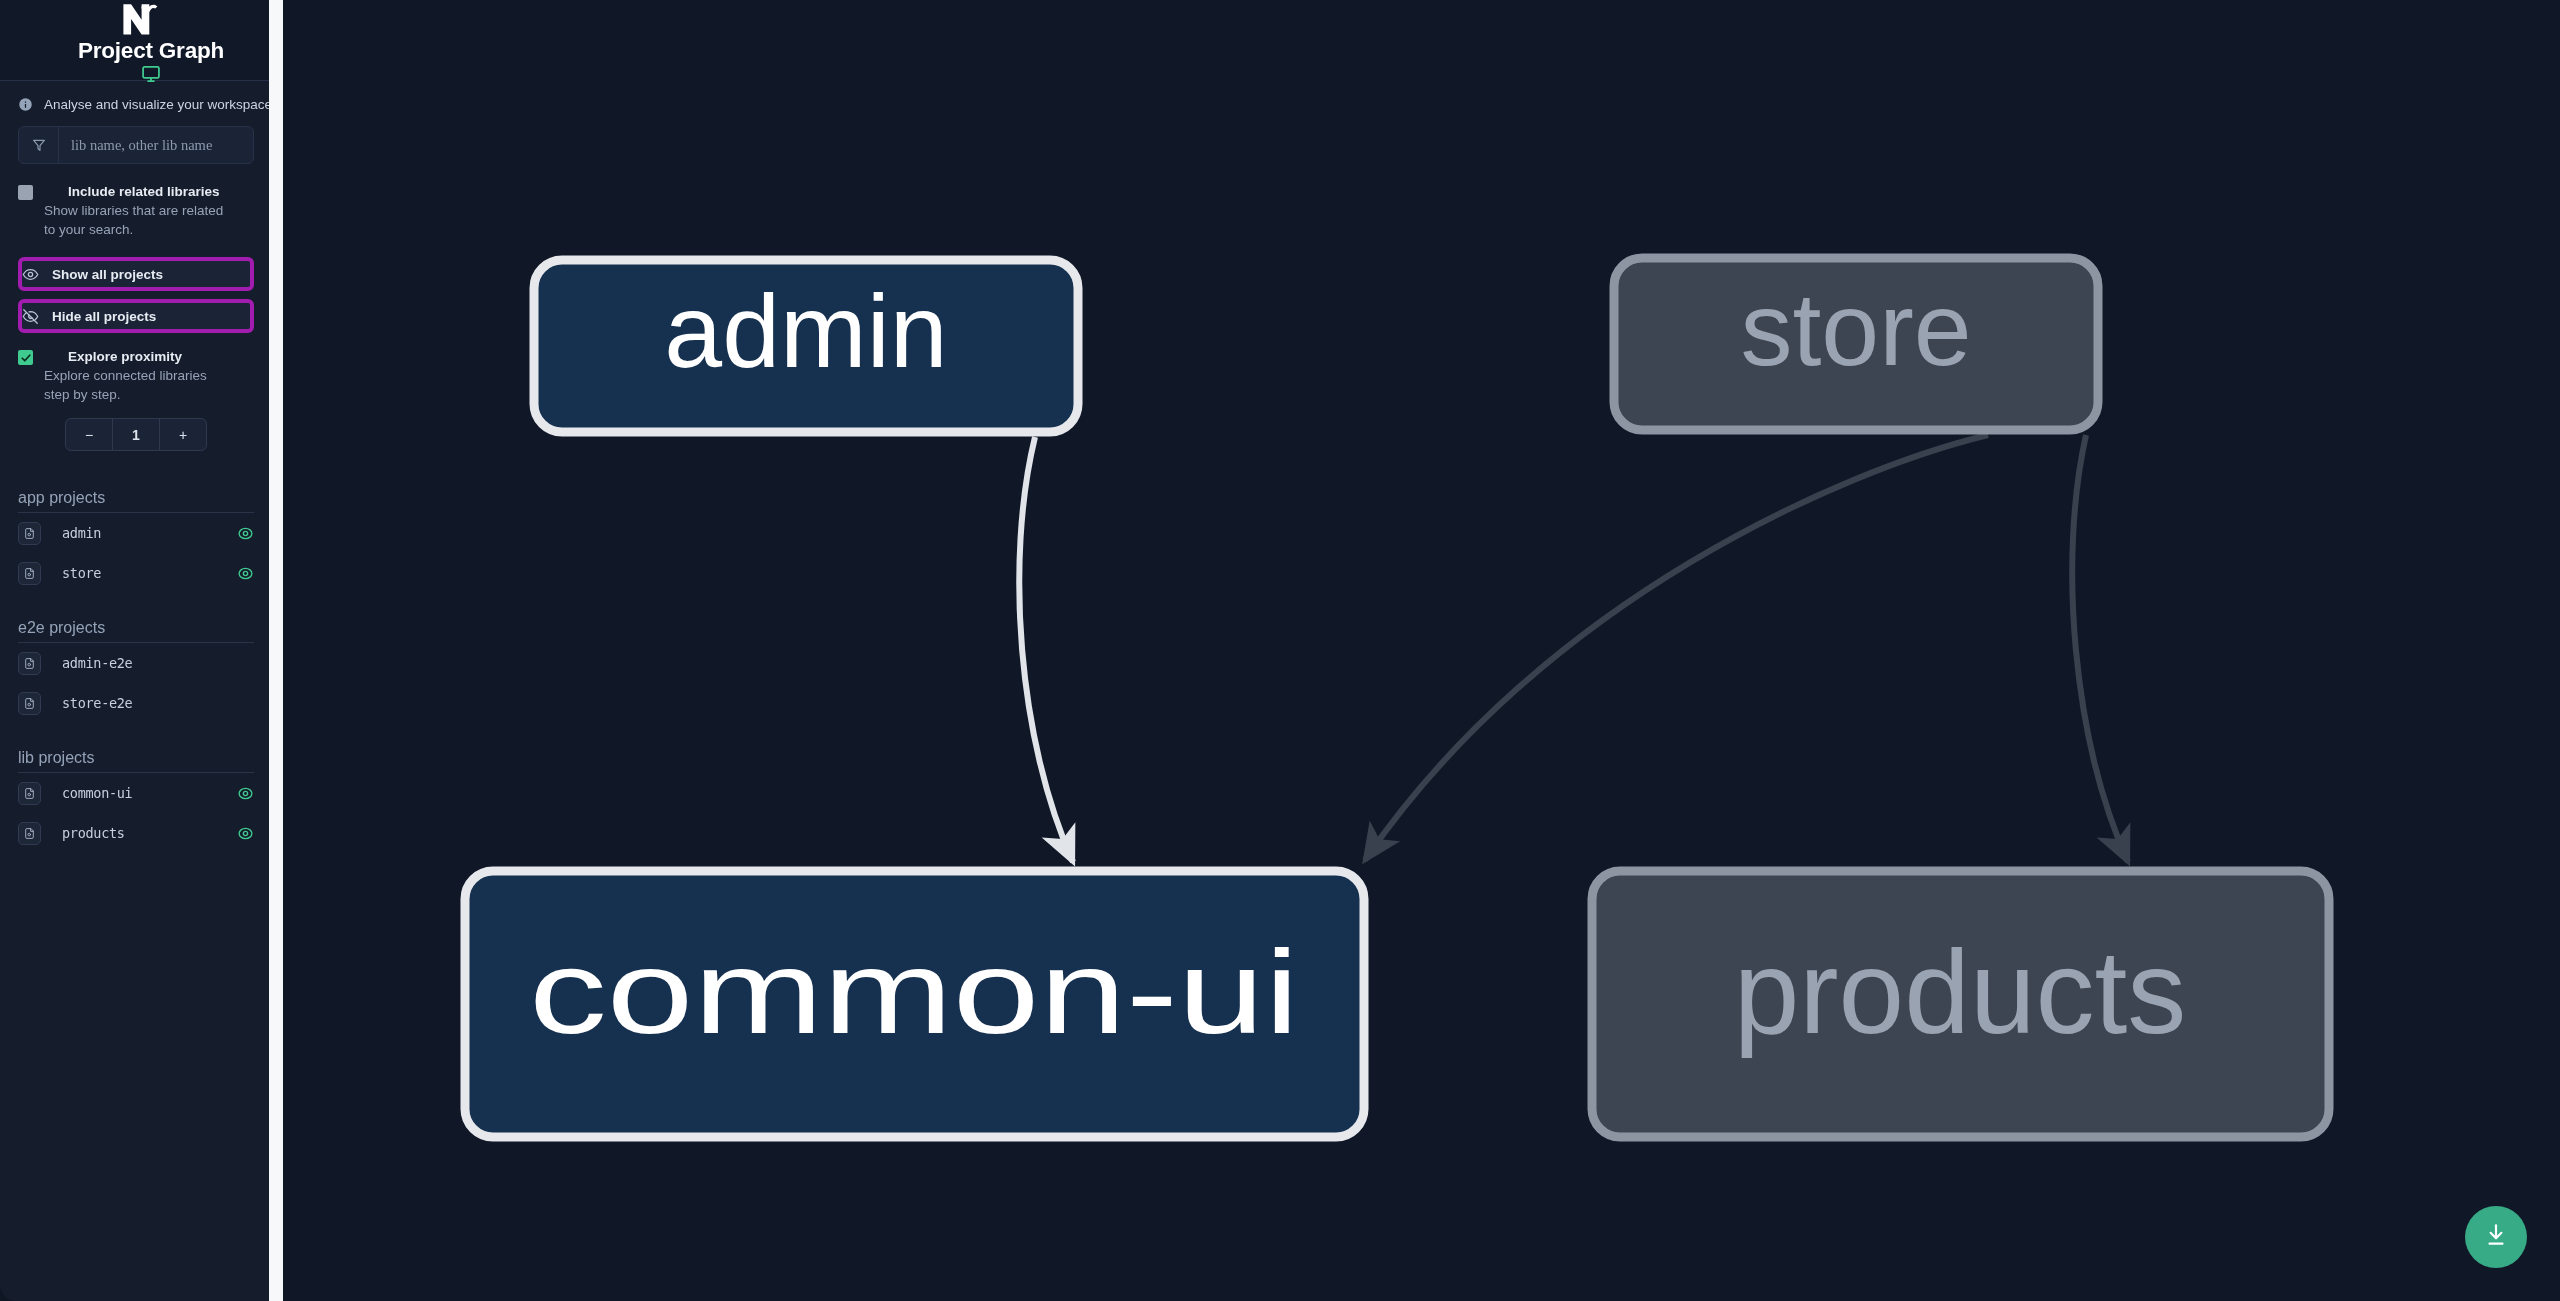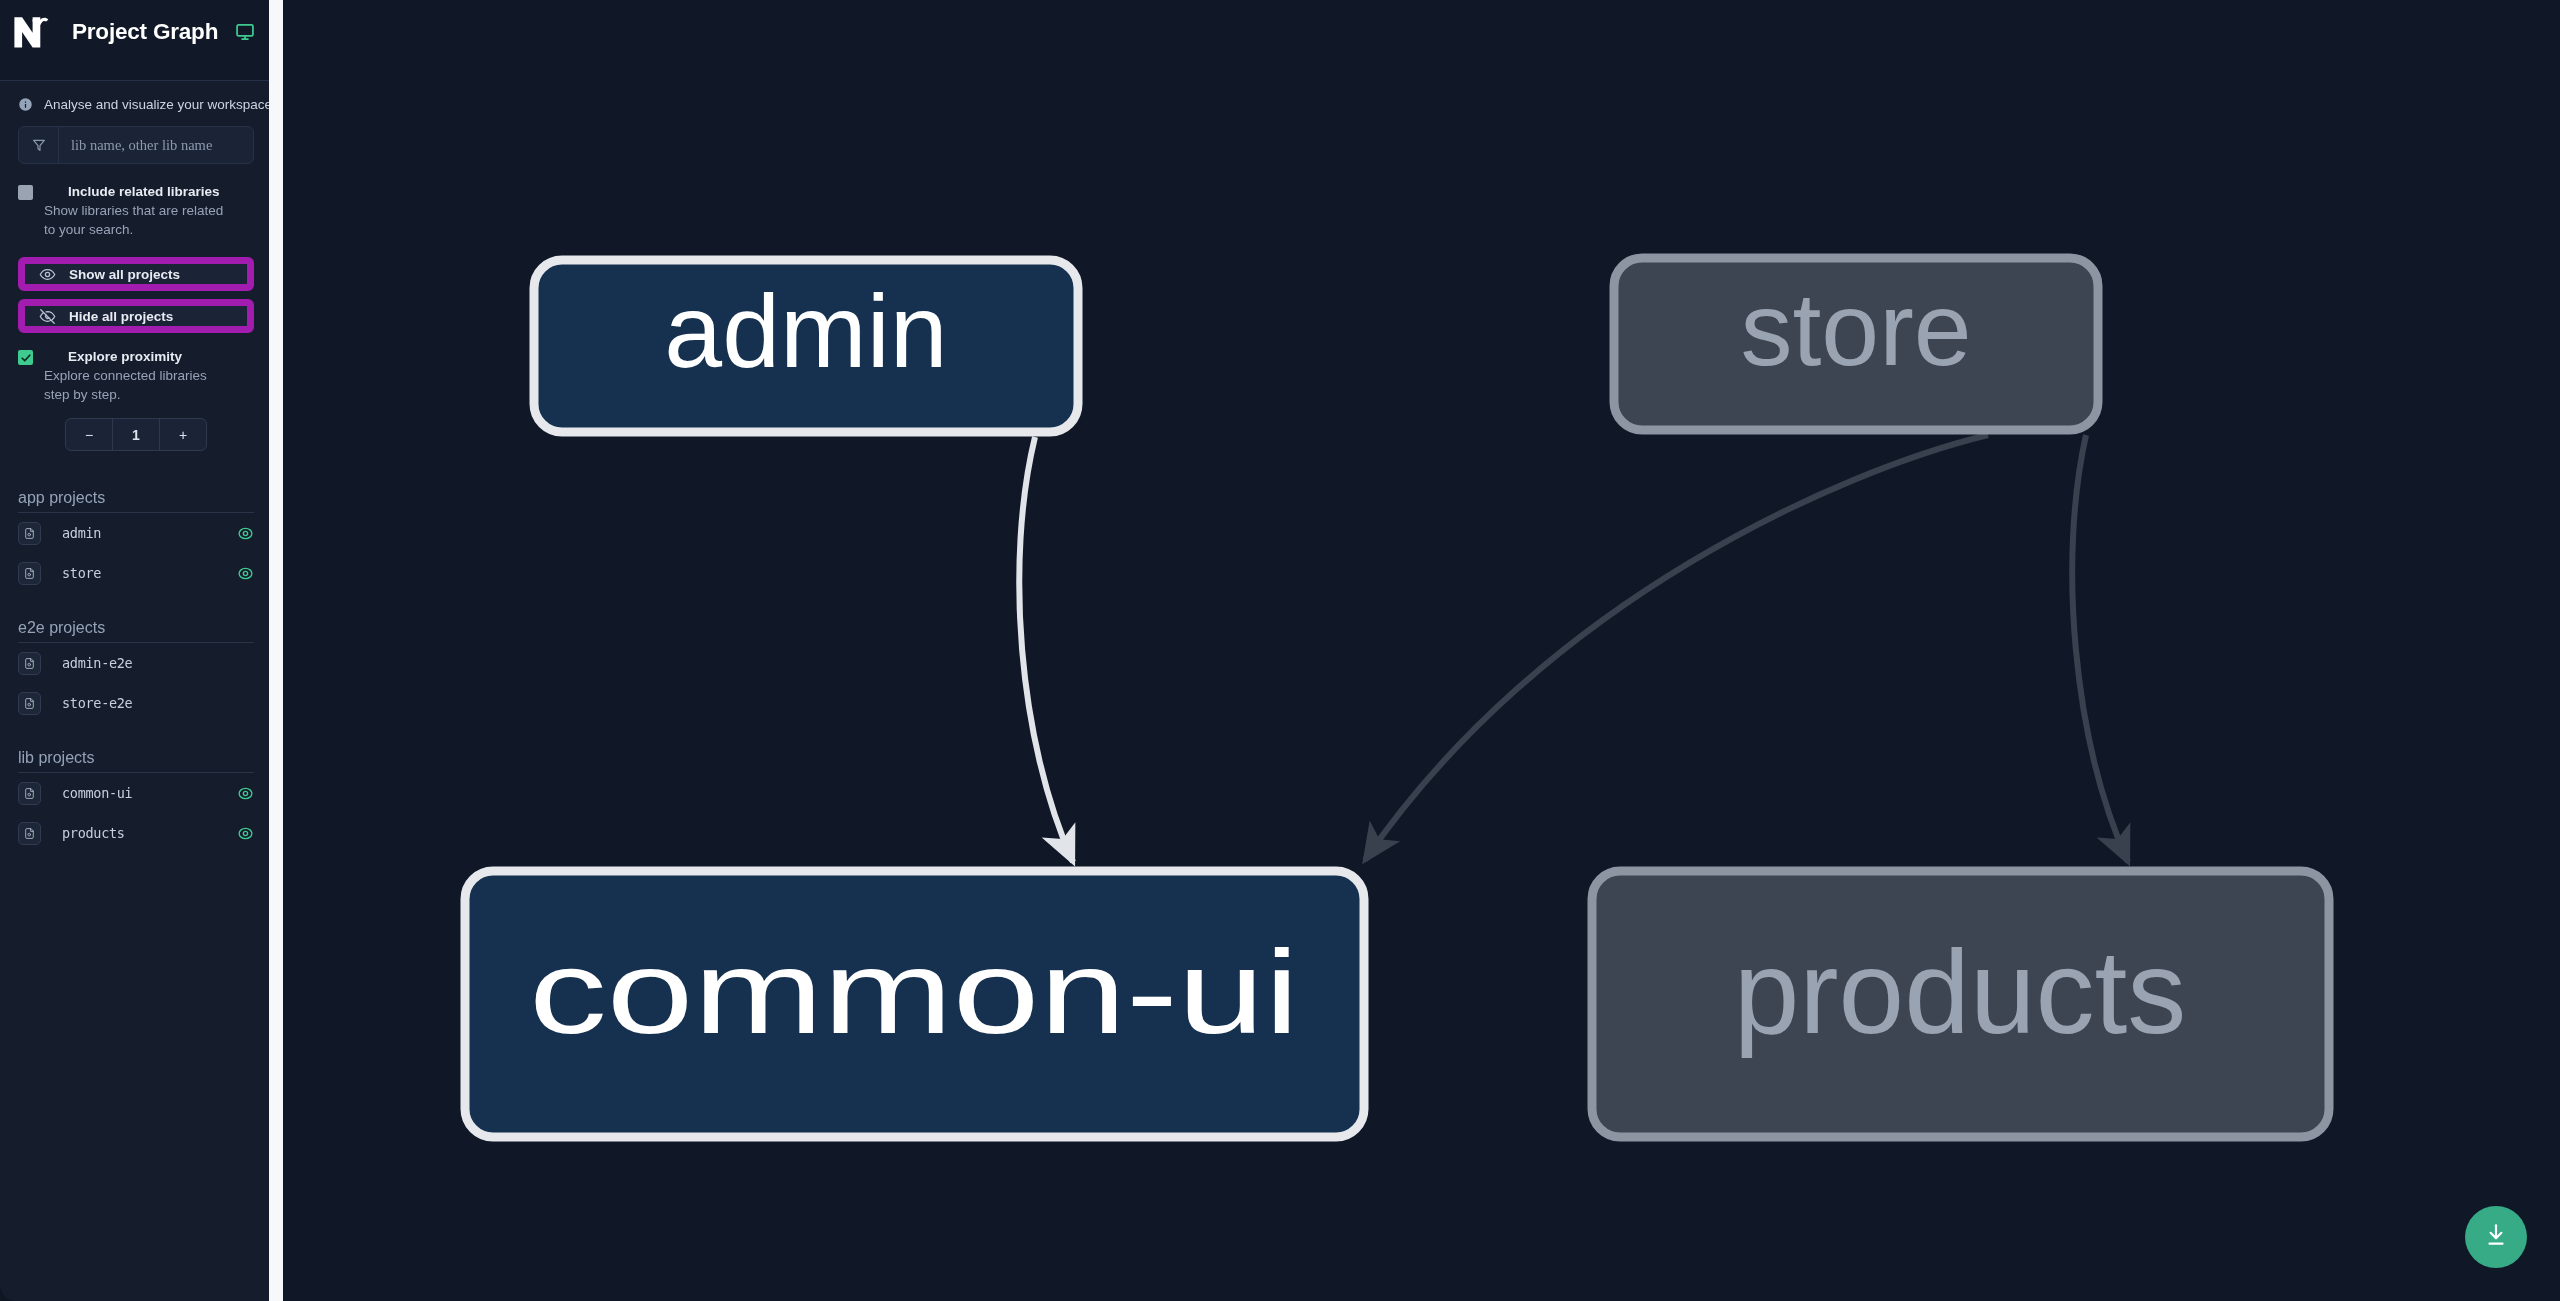--- a/index.html
+++ b/index.html
@@ -21,20 +21,21 @@
     z-index: 5;
   }
   #sidebar-scroll { width: 272px; height: 1301px; position: relative; }
 
   .side-header {
     height: 81px;
     display: flex; align-items: center;
     padding: 0 0 16px 13px;
     border-bottom: 1px solid #25304a;
     background: #111827;
+    flex-direction: column;
   }
   .nx-logo { width: 42px; height: 38px; flex: none; }
   .app-title {
     color: #ffffff; font-size: 22.5px; font-weight: bold;
     margin-left: 17px; letter-spacing: -0.2px;
   }
   .monitor-icon { margin-left: 17px; width: 20px; height: 20px; color: #3fca8f; display:block; }
 
   .tagline-row {
     display: flex; align-items: center;
@@ -83,24 +84,23 @@
   .cb.checked svg { width: 12px; height: 12px; color: #0d2a1d; }
   .opt-text { margin-left: 11px; }
   .opt-title { color: #e7ebf2; font-size: 13.5px; font-weight: bold; line-height: 19px; padding-left: 24px; }
   .opt-desc { color: #97a3b6; font-size: 13.5px; line-height: 19px; max-width: 185px; }
 
   .btn-wrap { padding: 18px 18px 0 18px; }
   .btn-wrap.second { padding-top: 8px; }
   .wide-btn {
     width: 236px; height: 34px;
     background: #1b2436;
-    border: 7px solid #a21caf;
+    border: 4px solid #a21caf;
     border-radius: 6px;
     display: flex; align-items: center;
-    padding-left: 14px;
     cursor: pointer;
   }
   .wide-btn .bicon { width: 17px; height: 17px; color: #b9c3d3; flex: none; }
   .wide-btn .blabel { color: #e7ebf2; font-size: 13.5px; font-weight: bold; margin-left: 13px; }
 
   .stepper-wrap { display: flex; justify-content: center; padding: 14px 0 0 0; }
   .stepper {
     display: flex; align-items: stretch;
     border: 1px solid #2e3950; border-radius: 6px; overflow: hidden;
     background: #1b2436;

